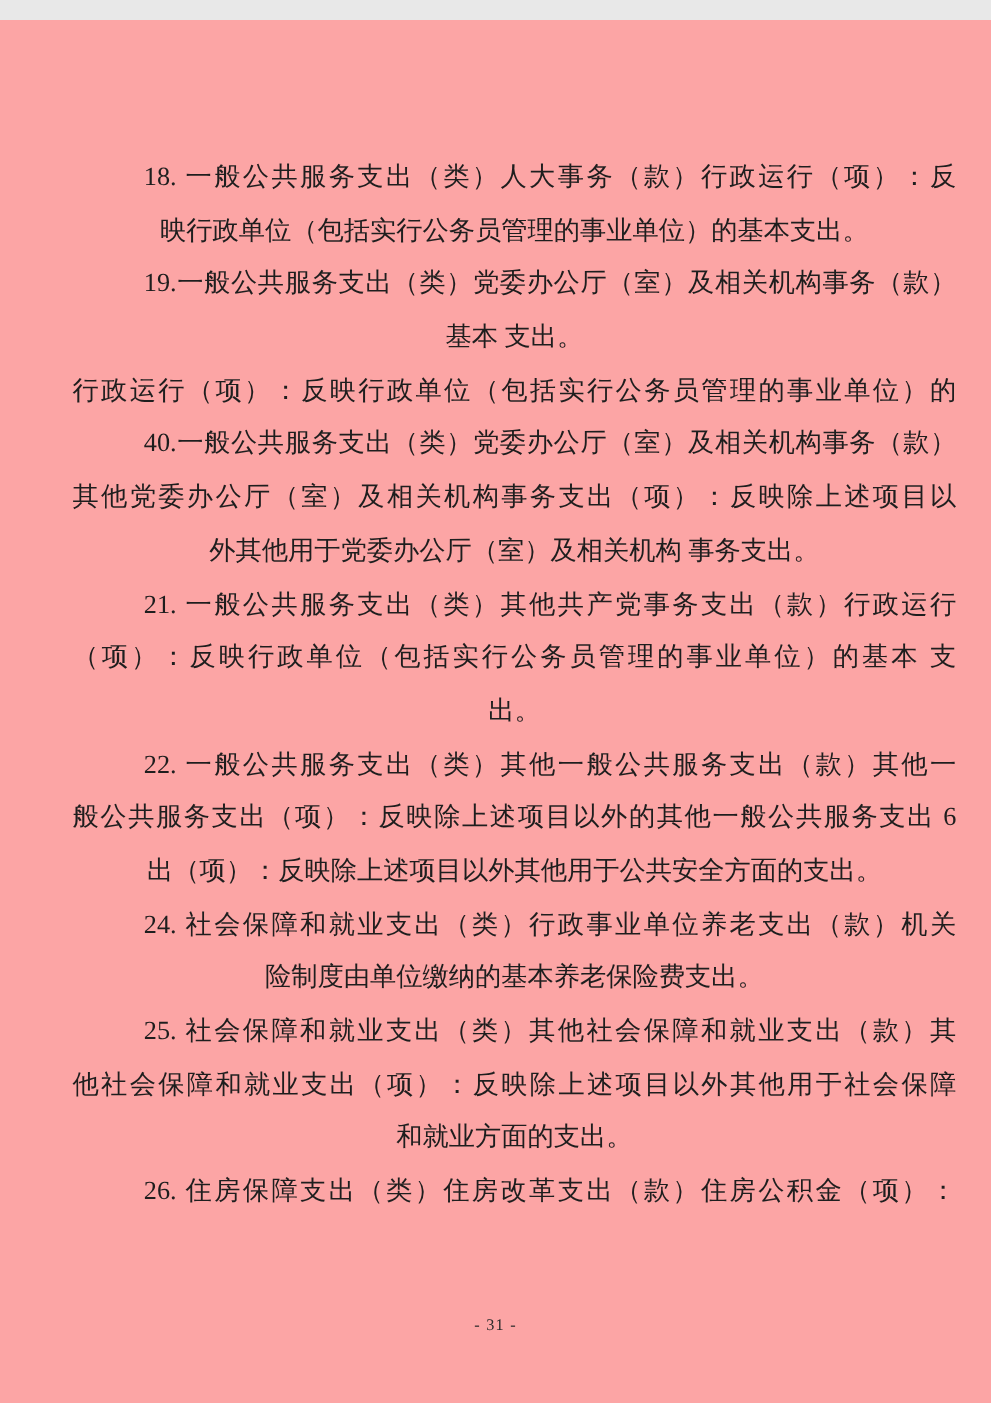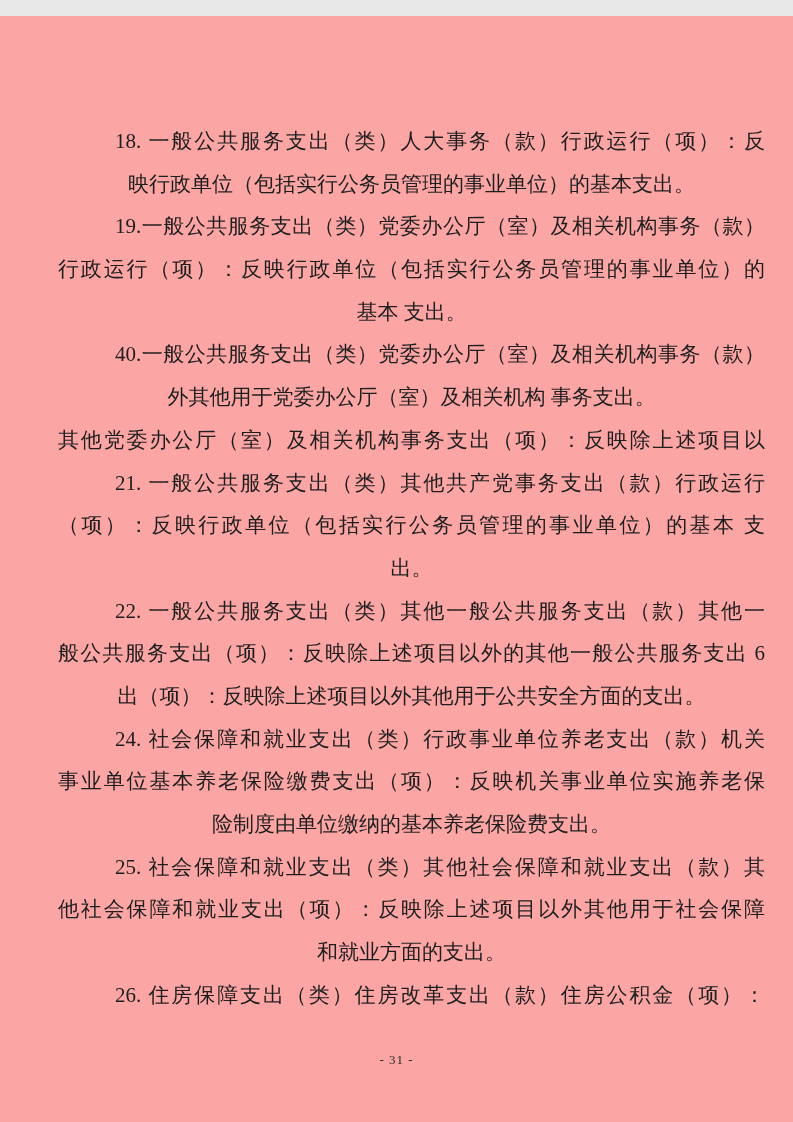--- a/index.html
+++ b/index.html
@@ -50,38 +50,37 @@
 </head>
 <body>
 
 <div class="page">
   <div class="body-text">
 
     <div class="ln j first">18. 一般公共服务支出（类）人大事务（款）行政运行（项）：反</div>
     <div class="ln e">映行政单位（包括实行公务员管理的事业单位）的基本支出。</div>
 
     <div class="ln j first">19.一般公共服务支出（类）党委办公厅（室）及相关机构事务（款）</div>
+    <div class="ln e">基本 支出。</div>
     <div class="ln j">行政运行（项）：反映行政单位（包括实行公务员管理的事业单位）的</div>
-    <div class="ln e">基本 支出。</div>
 
     <div class="ln j first">40.一般公共服务支出（类）党委办公厅（室）及相关机构事务（款）</div>
+    <div class="ln j">其他党委办公厅（室）及相关机构事务支出（项）：反映除上述项目以</div>
     <div class="ln e">外其他用于党委办公厅（室）及相关机构 事务支出。</div>
-    <div class="ln j">其他党委办公厅（室）及相关机构事务支出（项）：反映除上述项目以</div>
 
     <div class="ln j first">21. 一般公共服务支出（类）其他共产党事务支出（款）行政运行</div>
     <div class="ln j">（项）：反映行政单位（包括实行公务员管理的事业单位）的基本 支</div>
     <div class="ln e">出。</div>
 
     <div class="ln j first">22. 一般公共服务支出（类）其他一般公共服务支出（款）其他一</div>
     <div class="ln j">般公共服务支出（项）：反映除上述项目以外的其他一般公共服务支出 6</div>
 
     <div class="ln e">出（项）：反映除上述项目以外其他用于公共安全方面的支出。</div>
 
     <div class="ln j first">24. 社会保障和就业支出（类）行政事业单位养老支出（款）机关</div>
-    <div class="ln j">事业单位基本养老保险缴费支出（项）：反映机关事业单位实施养老保</div>
     <div class="ln e">险制度由单位缴纳的基本养老保险费支出。</div>
 
     <div class="ln j first">25. 社会保障和就业支出（类）其他社会保障和就业支出（款）其</div>
     <div class="ln j">他社会保障和就业支出（项）：反映除上述项目以外其他用于社会保障</div>
     <div class="ln e">和就业方面的支出。</div>
 
     <div class="ln j first">26. 住房保障支出（类）住房改革支出（款）住房公积金（项）：</div>
 
   </div>
 

